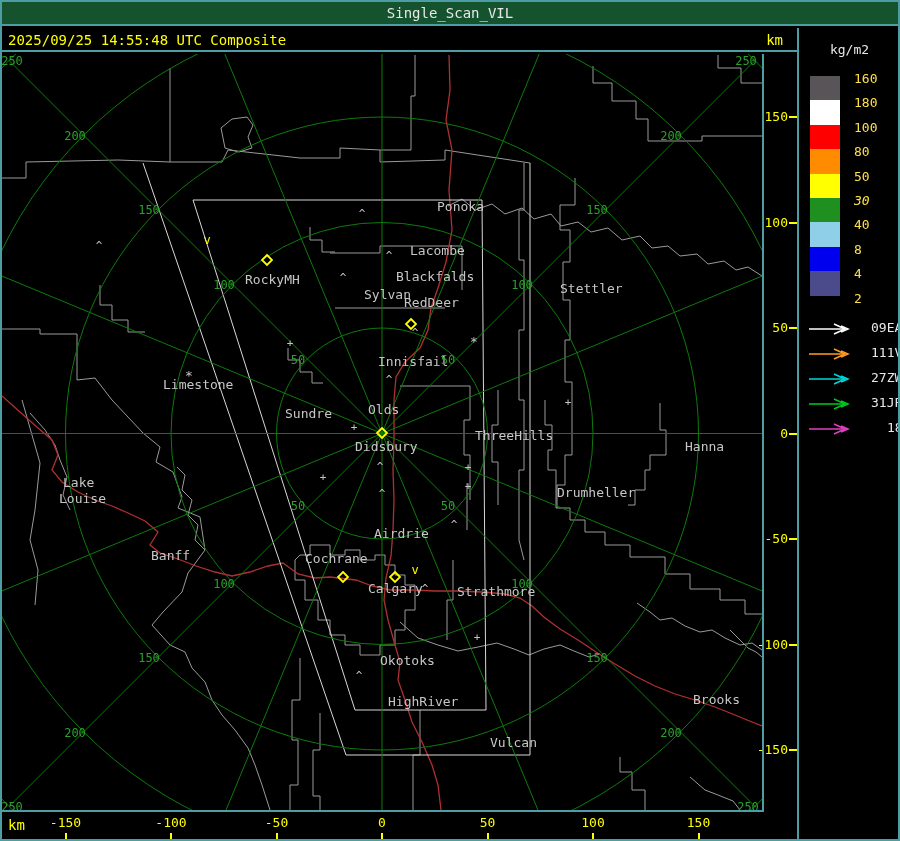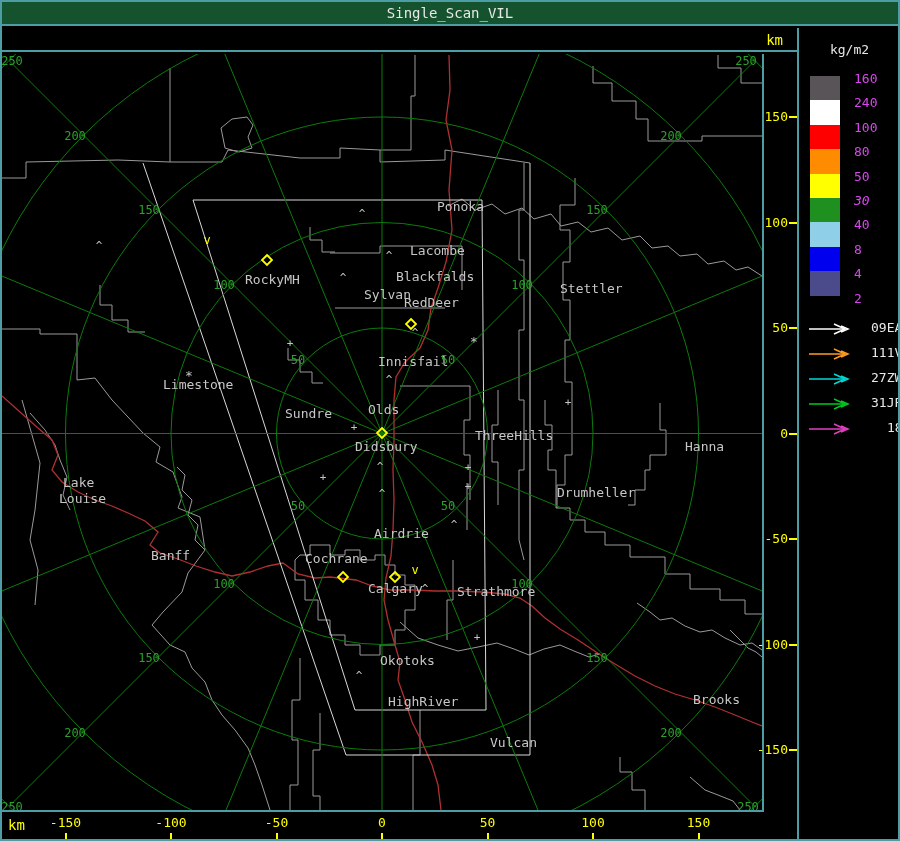--- a/index.html
+++ b/index.html
@@ -24,35 +24,36 @@
   #bottomaxis{position:absolute;left:0;top:812px;width:797px;height:29px;background:#000;}
   #bottomaxis .unit{position:absolute;left:8px;top:5px;color:#ffff00;font-size:14px;}
   #bottomaxis .lbl{position:absolute;top:3px;width:60px;margin-left:-30px;text-align:center;
                    color:#ffff00;font-size:13px;}
   #bottomaxis .tick{position:absolute;top:21px;width:2px;height:7px;background:#ffff00;margin-left:-1px;}
   #legend{position:absolute;left:797px;top:28px;width:103px;height:813px;box-sizing:border-box;
           border-left:2px solid #4d9da5;background:#000;padding-left:9px;}
   #legend .units{position:absolute;left:0;top:14px;width:100%;text-align:center;
                  color:#e8e8e8;font-size:13px;}
   .scalebox{position:absolute;left:11px;width:30px;}
-  .scalelbl{position:absolute;left:55px;color:#d946ef;font-size:13px;transform:translateY(-8px);}
+  .scalelbl{position:absolute;left:55px;color:#fde047;font-size:13px;transform:translateY(-8px);}
   .radarrow{position:absolute;left:8px;}
   .radarlbl{position:absolute;left:72px;color:#e8e8e8;font-size:13px;transform:translateY(-8px);}
   svg text{font-family:"DejaVu Sans Mono","Liberation Mono",monospace;}
 </style>
 </head>
 <body>
 
 <div id="frame"></div>
 
 <div id="titlebar">
   <span>Single_Scan_VIL</span>
 </div>
 
 <div id="tsbar">
+  <span class="ts">2025/09/25 14:55:48 UTC Composite</span>
   <span class="unit">km</span>
 </div>
 
 <div id="map">
   <svg id="mapsvg" width="760" height="756" viewBox="2 54 760 756">
     <defs>
       <clipPath id="mapclip">
           <rect x="2" y="54" width="760" height="756"></rect>
         </clipPath>
     </defs>
@@ -251,21 +252,21 @@
       <div class="scalebox" style="top: 48px; height: 24.4px; background: rgb(88, 84, 88);"></div>
       <div class="scalebox" style="top: 72.4px; height: 24.4px; background: rgb(255, 255, 255);"></div>
       <div class="scalebox" style="top: 96.8px; height: 24.4px; background: rgb(255, 0, 0);"></div>
       <div class="scalebox" style="top: 121.2px; height: 24.4px; background: rgb(255, 140, 0);"></div>
       <div class="scalebox" style="top: 145.6px; height: 24.4px; background: rgb(255, 255, 0);"></div>
       <div class="scalebox" style="top: 170px; height: 24.4px; background: rgb(31, 143, 31);"></div>
       <div class="scalebox" style="top: 194.4px; height: 24.4px; background: rgb(143, 208, 232);"></div>
       <div class="scalebox" style="top: 218.8px; height: 24.4px; background: rgb(0, 0, 238);"></div>
       <div class="scalebox" style="top: 243.2px; height: 24.4px; background: rgb(75, 75, 140);"></div>
       <div class="scalelbl" style="top: 51px;">160</div>
-      <div class="scalelbl" style="top: 75.4px;">240</div>
+      <div class="scalelbl" style="top: 75.4px;">180</div>
       <div class="scalelbl" style="top: 99.8px;">100</div>
       <div class="scalelbl" style="top: 124.2px;">80</div>
       <div class="scalelbl" style="top: 148.6px;">50</div>
       <div class="scalelbl" style="top: 173px; font-style: italic;">30</div>
       <div class="scalelbl" style="top: 197.4px;">40</div>
       <div class="scalelbl" style="top: 221.8px;">8</div>
       <div class="scalelbl" style="top: 246.2px;">4</div>
       <div class="scalelbl" style="top: 270.6px;">2</div>
     </div>
   <div id="radarArea">

